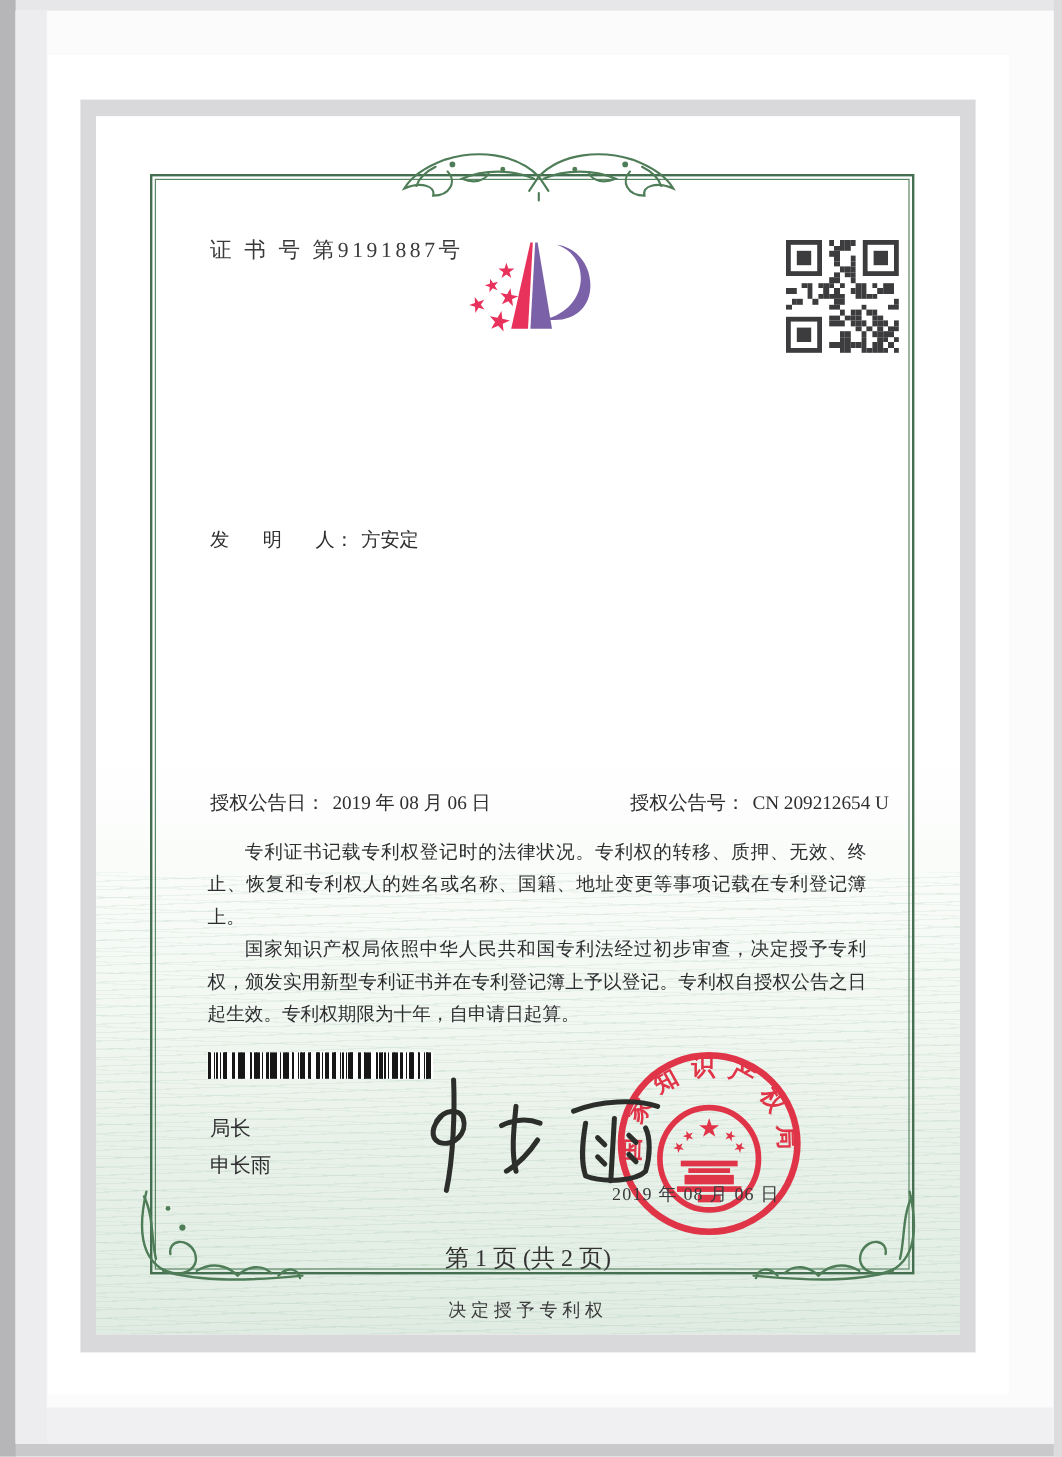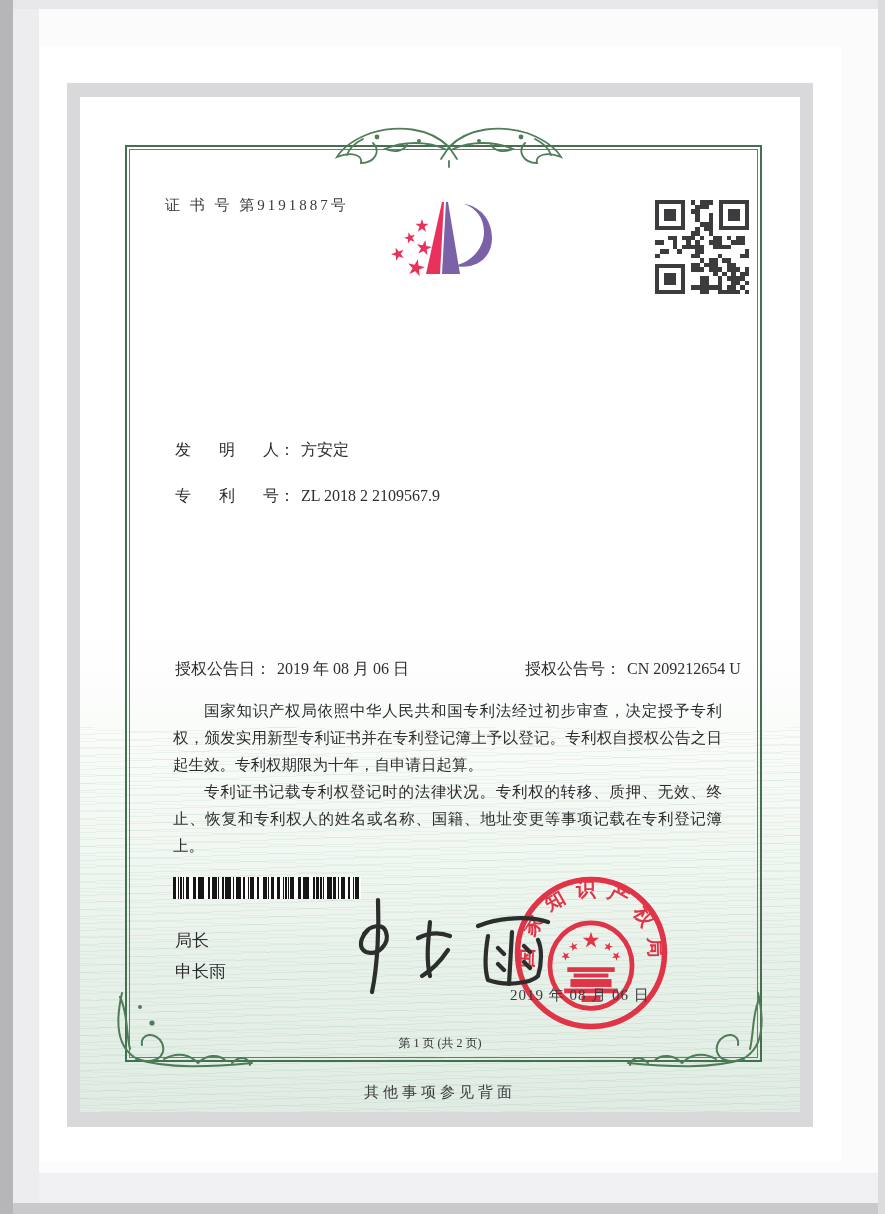--- a/index.html
+++ b/index.html
@@ -19,21 +19,21 @@
     background: linear-gradient(180deg,#ffffff 0%,#ffffff 52%,#f6faf6 68%,#e9f2ea 84%,#e0ecE3 100%);
     background-color:#fff; color:#2f2f31; }
   .guilloche { position:absolute; left:0; right:0; top:630px; bottom:0; pointer-events:none;
     background:
       repeating-linear-gradient(178deg, rgba(105,160,120,0.10) 0 1px, transparent 1px 7px),
       repeating-linear-gradient(182deg, rgba(105,160,120,0.07) 0 1px, transparent 1px 9px); }
 
   .green-border { position:absolute; left:45px; top:48px; width:637px; height:917px; border:2px solid #446f50; }
   .green-border-inner { position:absolute; inset:2px; border:1px solid #5a8763; }
 
-  .cert-no { position:absolute; left:85px; top:99px; font-size:15px; letter-spacing:3px; color:#3a3a3c; }
+  .cert-no { position:absolute; left:95px; top:99px; font-size:18px; letter-spacing:3px; color:#3a3a3c; }
 
   .logo { position:absolute; left:300px; top:99px; width:132px; height:104px; }
   .qr { position:absolute; left:575px; top:103px; width:94px; height:94px; background:#fff; }
   .qr .m { position:absolute; background:#3c3c3e; }
   .qr .finder { position:absolute; width:30px; height:30px; border:4.5px solid #3c3c3e; background:#fff; }
   .qr .finder::after { content:""; position:absolute; left:4.5px; top:4.5px; width:12px; height:12px; background:#3c3c3e; }
 
   .title { position:absolute; left:0; top:210px; width:100%; text-align:center;
     font-size:37px; letter-spacing:7px; color:#3c3c3e; font-weight:500; }
 
@@ -53,21 +53,21 @@
       repeating-linear-gradient(90deg,#161616 0 3px,transparent 3px 13px); }
 
   .signer { position:absolute; left:95px; top:828px; font-family:"Liberation Sans","DejaVu Sans",sans-serif;
     font-size:17px; color:#2f2f31; line-height:31px; }
   .signature { position:absolute; left:258px; top:793px; width:232px; height:108px; z-index:4; }
 
   .seal { position:absolute; left:432px; top:777px; width:158px; height:158px; z-index:3; opacity:0.94; }
   .seal-date { position:absolute; left:430px; top:889px; width:170px; font-size:15px; color:#3a3a3c;
     z-index:5; letter-spacing:1px; }
 
-  .page-info { position:absolute; left:0; top:938px; width:100%; text-align:center; font-size:12px; color:#333; }
+  .page-info { position:absolute; left:0; top:938px; width:100%; text-align:center; font-size:20px; color:#333; }
   .back-note { position:absolute; left:0; top:986px; width:100%; text-align:center; font-size:15px;
     letter-spacing:4px; color:#3b3b3d; }
 
   .flourish-top { position:absolute; left:253px; top:20px; width:232px; height:56px; }
   .flourish-bl { position:absolute; left:26px; top:892px; width:148px; height:86px; }
   .flourish-br { position:absolute; left:546px; top:892px; width:148px; height:86px; transform:scaleX(-1); }
 </style>
 </head>
 <body>
 
@@ -264,33 +264,30 @@
         <div class="m" style="left: 71.6px; top: 89.5px; width: 4.5px; height: 4.5px;"></div>
         <div class="m" style="left: 76.1px; top: 89.5px; width: 4.5px; height: 4.5px;"></div>
         <div class="m" style="left: 80.6px; top: 89.5px; width: 4.5px; height: 4.5px;"></div>
         <div class="m" style="left: 89.5px; top: 89.5px; width: 4.5px; height: 4.5px;"></div>
       </div>
 
 
     <div class="frow" style="top:343px">
       <span class="flabel">发明人</span><span class="fcolon">：</span><span>方安定</span>
     </div>
-    <div class="frow" style="top:389px">
-      <span class="flabel">专利号</span><span class="fcolon">：</span><span>ZL 2018 2 2109567.9</span>
-    </div>
     <div class="frow" style="top:562px">
       <span>授权公告日</span><span class="fcolon">：</span><span>2019 年 08 月 06 日</span>
       <span class="grant2">
         <span>授权公告号</span><span class="fcolon">：</span><span>CN 209212654 U</span>
       </span>
     </div>
 
     <div class="paras">
+      <p>专利证书记载专利权登记时的法律状况。专利权的转移、质押、无效、终止、恢复和专利权人的姓名或名称、国籍、地址变更等事项记载在专利登记簿上。</p>
       <p>国家知识产权局依照中华人民共和国专利法经过初步审查，决定授予专利权，颁发实用新型专利证书并在专利登记簿上予以登记。专利权自授权公告之日起生效。专利权期限为十年，自申请日起算。</p>
-      <p>专利证书记载专利权登记时的法律状况。专利权的转移、质押、无效、终止、恢复和专利权人的姓名或名称、国籍、地址变更等事项记载在专利登记簿上。</p>
     </div>
 
     <div class="barcode"></div>
 
     <div class="signer">
       <div>局长</div>
       <div>申长雨</div>
     </div>
 
     <svg class="signature" viewBox="0 0 232 108">
@@ -326,15 +323,15 @@
         <rect x="70" y="118" width="60" height="6"></rect>
         <rect x="78" y="126" width="44" height="5"></rect>
         <rect x="74" y="133" width="52" height="10"></rect>
         <rect x="66" y="145" width="68" height="6"></rect>
         <rect x="88" y="154" width="24" height="8"></rect>
       </g>
     </svg>
     <div class="seal-date">2019 年 08 月 06 日</div>
 
     <div class="page-info">第 1 页 (共 2 页)</div>
-    <div class="back-note">其他事项参见背面</div>
+    <div class="back-note">决定授予专利权</div>
   </div>
 </div>
 
 </body></html>

